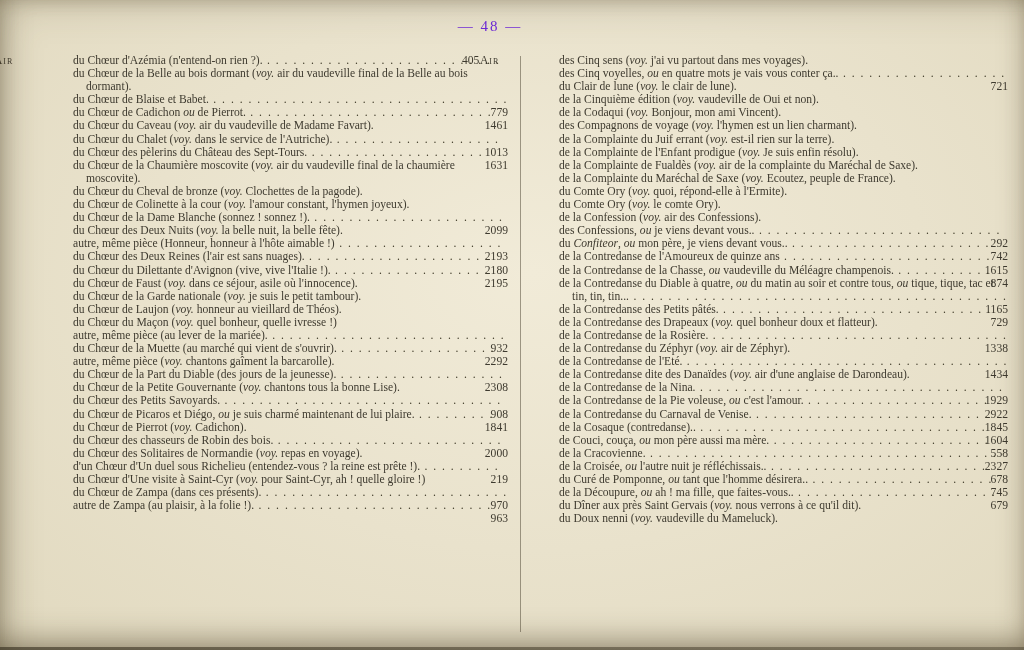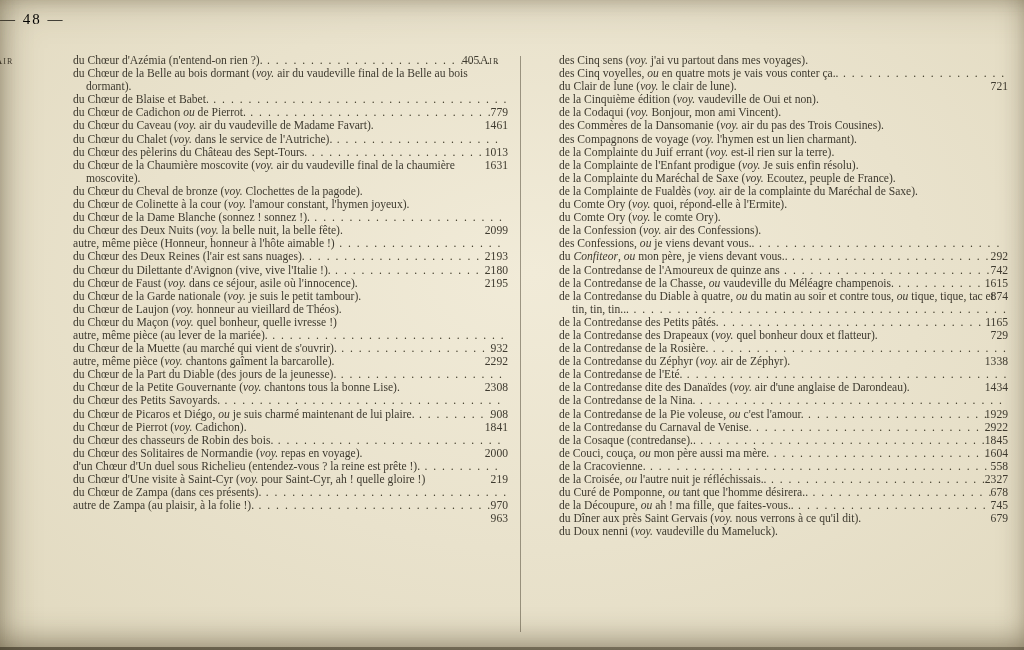--- a/index.html
+++ b/index.html
@@ -16,22 +16,22 @@
       inset 0 12px 20px -16px rgba(84,71,46,.30),
       inset 22px 0 32px -24px rgba(84,71,46,.35),
       inset -20px 0 30px -24px rgba(84,71,46,.40),
       inset 34px 34px 44px -38px rgba(84,71,46,.35);
   }
   .bottom-edge{
     position:absolute;left:0;right:0;bottom:0;height:3px;z-index:6;
     background:linear-gradient(to right, rgba(50,43,28,.60), rgba(50,43,28,.38));
   }
   .page-header{
-    position:absolute;top:11px;left:0;width:980px;
-    font-size:15px;letter-spacing:2px;color:#000000;
+    position:absolute;top:18px;left:0;width:980px;text-align:center;
+    font-size:15px;letter-spacing:2px;color:#6d28d9;
   }
   .col{
     position:absolute;top:54px;
     font-size:11.6px;line-height:13.1px;
     box-sizing:border-box;
     text-align:left;
   }
   #col-left{left:40px;width:468px;padding-left:33px;}
   #col-right{left:526px;width:482px;padding-left:33px;}
   .divider{
@@ -88,26 +88,25 @@
     <p class="entry"><span>du Chœur de Zampa (dans ces présents).</span><span class="dots"> . . . . . . . . . . . . . . . . . . . . . . . . . . . .</span><span class="pg">970</span></p>
     <p class="entry"><span>autre de Zampa (au plaisir, à la folie !).</span><span class="dots"> . . . . . . . . . . . . . . . . . . . . . . . . . . .</span><span class="pg">963</span></p>
   </div>
 <div class="divider"></div>
 <div class="col" id="col-right">
     <p class="entry has-lead"><span><span class="lead">Air</span>des Cinq sens (<i>voy.</i> j'ai vu partout dans mes voyages).</span></p>
     <p class="entry"><span>des Cinq voyelles, <i>ou</i> en quatre mots je vais vous conter ça..</span><span class="dots"> . . . . . . . . . . . . . . . . . . .</span><span class="pg">721</span></p>
     <p class="entry"><span>du Clair de lune (<i>voy.</i> le clair de lune).</span></p>
     <p class="entry"><span>de la Cinquième édition (<i>voy.</i> vaudeville de Oui et non).</span></p>
     <p class="entry"><span>de la Codaqui (<i>voy.</i> Bonjour, mon ami Vincent).</span></p>
-    <p class="entry"><span>des Commères de la Dansomanie (<i>voy.</i> air du pas des Trois Cousines).</span></p>
     <p class="entry"><span>des Compagnons de voyage (<i>voy.</i> l'hymen est un lien charmant).</span></p>
     <p class="entry"><span>de la Complainte du Juif errant (<i>voy.</i> est-il rien sur la terre).</span></p>
     <p class="entry"><span>de la Complainte de l'Enfant prodigue (<i>voy.</i> Je suis enfin résolu).</span></p>
+    <p class="entry"><span>de la Complainte de Fualdès (<i>voy.</i> air de la complainte du Maréchal de Saxe).</span></p>
     <p class="entry"><span>de la Complainte du Maréchal de Saxe (<i>voy.</i> Ecoutez, peuple de France).</span></p>
-    <p class="entry"><span>de la Complainte de Fualdès (<i>voy.</i> air de la complainte du Maréchal de Saxe).</span></p>
     <p class="entry"><span>du Comte Ory (<i>voy.</i> quoi, répond-elle à l'Ermite).</span></p>
     <p class="entry"><span>du Comte Ory (<i>voy.</i> le comte Ory).</span></p>
     <p class="entry"><span>de la Confession (<i>voy.</i> air des Confessions).</span></p>
     <p class="entry"><span>des Confessions, <i>ou</i> je viens devant vous..</span><span class="dots"> . . . . . . . . . . . . . . . . . . . . . . . . . . . .</span><span class="pg">292</span></p>
     <p class="entry"><span>du <i>Confiteor</i>, <i>ou</i> mon père, je viens devant vous..</span><span class="dots"> . . . . . . . . . . . . . . . . . . . . . . .</span><span class="pg">742</span></p>
     <p class="entry"><span>de la Contredanse de l'Amoureux de quinze ans</span><span class="dots"> . . . . . . . . . . . . . . . . . . . . . . . .</span><span class="pg">1615</span></p>
     <p class="entry"><span>de la Contredanse de la Chasse, <i>ou</i> vaudeville du Méléagre champenois.</span><span class="dots"> . . . . . . . . . . .</span><span class="pg">874</span></p>
     <p class="entry"><span>de la Contredanse du Diable à quatre, <i>ou</i> du matin au soir et contre tous, <i>ou</i> tique, tique, tac et tin, tin, tin...</span><span class="dots"> . . . . . . . . . . . . . . . . . . . . . . . . . . . . . . . . . . . . . . . . . . .</span><span class="pg">1165</span></p>
     <p class="entry"><span>de la Contredanse des Petits pâtés.</span><span class="dots"> . . . . . . . . . . . . . . . . . . . . . . . . . . . . . . .</span><span class="pg">729</span></p>
     <p class="entry"><span>de la Contredanse des Drapeaux (<i>voy.</i> quel bonheur doux et flatteur).</span></p>

